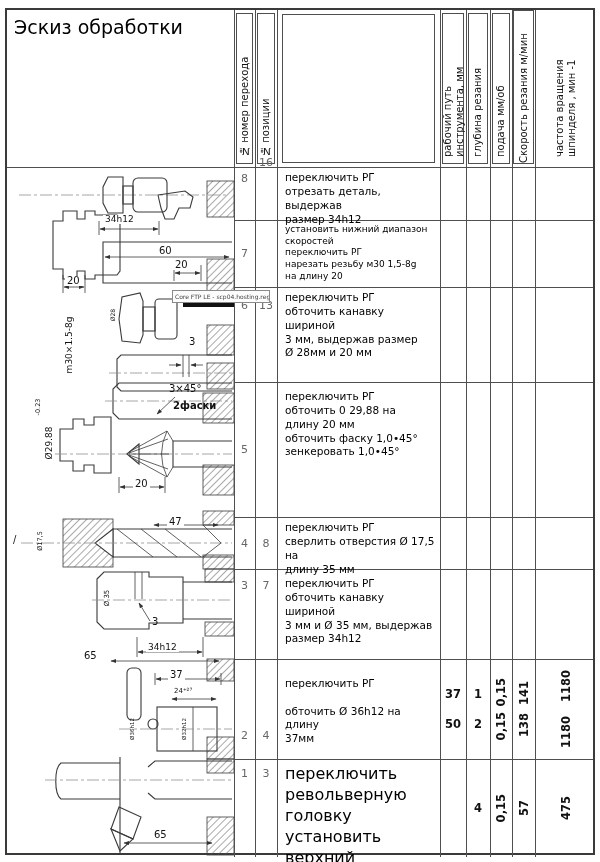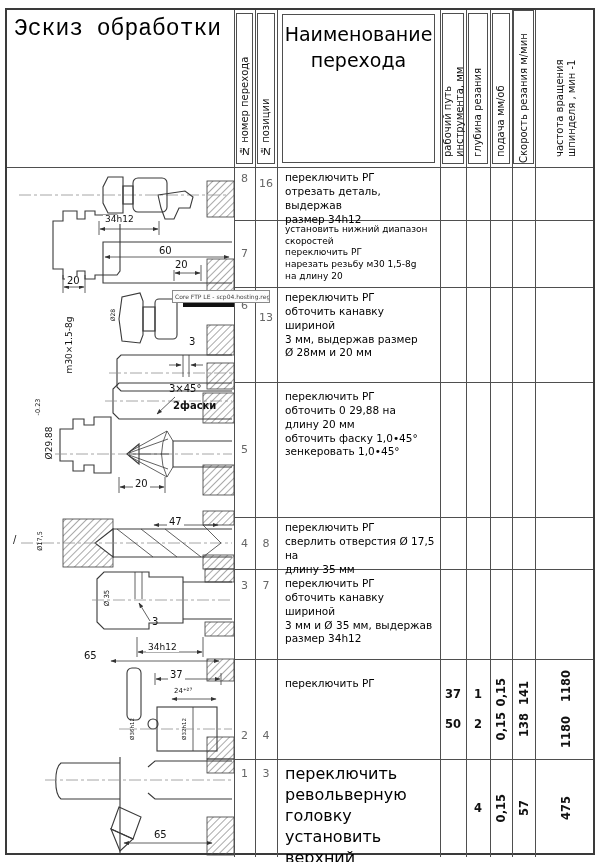--- a/index.html
+++ b/index.html
@@ -6,21 +6,21 @@
   body { background:#e8e8e8; font-family:"DejaVu Sans", sans-serif; }
   .page { position:relative; width:600px; height:862px; background:#fff; margin:0 auto; overflow:hidden; color:#1b1b1b; }
   .tbl { position:absolute; left:5px; top:8px; width:590px; height:847px; border:2px solid #3a3a3a; }
   .vl { position:absolute; top:0; width:1px; height:847px; background:#4f4f4f; }
   .hl { position:absolute; height:1px; background:#4f4f4f; }
   .cell { position:absolute; }
   .hbox { position:absolute; inset:3px 2px 3px 2px; border:1px solid #4f4f4f; }
   .vtext { writing-mode:vertical-rl; transform:rotate(180deg); white-space:pre-line; font-size:10px; line-height:1.15; color:#111; }
   .hcell { display:flex; justify-content:center; align-items:flex-start; }
   .hcell .vtext { padding-top:10px; height:100%; }
-  .title { position:absolute; left:14px; top:16px; font-size:23px; color:#000;font-family:Liberation Mono, monospace; }
+  .title { position:absolute; left:14px; top:16px; font-size:19px; color:#000; }
   .namehdr { width:100%; text-align:center; font-size:19px; line-height:1.35; padding-top:12px; white-space:pre-line; color:#000; }
   .numcell { display:flex; justify-content:center; font-size:11px; color:#666; }
   .num-top { align-items:flex-start; padding-top:5px; }
   .num-mid { align-items:center; }
   .num-low { align-items:center; padding-top:52px; }
   .namecell { font-size:10.5px; line-height:1.32; padding:4px 2px 0 7px; white-space:pre-line; color:#000; }
   .namecell.small { font-size:9px; line-height:1.3; }
   .valcell { display:flex; flex-direction:column; justify-content:center; align-items:center; font-size:11.5px; font-weight:600; color:#111; gap:16px; }
   .vval { writing-mode:vertical-rl; transform:rotate(180deg); }
   .sketch { position:absolute; left:0; top:157px; width:227px; height:690px; }
@@ -63,22 +63,20 @@
     <div class="cell hcell" style="left:227px;top:0;width:21px;height:157px">
       <div class="hbox"></div>
       <div class="vtext">№  номер перехода</div>
     </div>
     <div class="cell hcell" style="left:248px;top:0;width:22px;height:157px">
       <div class="hbox"></div>
       <div class="vtext">№  позиции</div>
     </div>
     <div class="cell" style="left:270px;top:0;width:163px;height:157px">
       <div class="hbox" style="inset:4px 5px 4px 5px"></div>
-      <div class="namehdr">Наименование
-перехода</div>
     </div>
     <div class="cell hcell" style="left:433px;top:0;width:26px;height:157px">
       <div class="hbox"></div>
       <div class="vtext">рабочий путь
 инструмента, мм</div>
     </div>
     <div class="cell hcell" style="left:459px;top:0;width:24px;height:157px">
       <div class="hbox"></div>
       <div class="vtext">глубина резания</div>
     </div>
@@ -89,25 +87,25 @@
     <div class="cell hcell" style="left:505px;top:0;width:23px;height:157px">
       <div class="hbox" style="inset:0 1px 3px 1px"></div>
       <div class="vtext" style="padding-top:4px">Скорость резания м/мин</div>
     </div>
     <div class="cell hcell" style="left:528px;top:0;width:61px;height:157px">
       <div class="vtext">частота вращения
 шпинделя , мин  -1</div>
     </div>
 
     <div class="cell numcell num-top" style="left:227px;top:157px;width:21px;height:53px">8</div>
-    <div class="cell numcell num-top" style="left:248px;top:162px;width:22px;height:53px">16</div>
+    <div class="cell numcell num-top" style="left:248px;top:141px;width:22px;height:53px">16</div>
     <div class="cell numcell num-mid" style="left:227px;top:210px;width:21px;height:67px">7</div>
     <div class="cell numcell num-mid" style="left:248px;top:210px;width:22px;height:67px"></div>
     <div class="cell numcell num-top" style="left:227px;top:277px;width:21px;height:95px;padding-top:12px">6</div>
-    <div class="cell numcell num-top" style="left:248px;top:277px;width:22px;height:95px;padding-top:24px">13</div>
+    <div class="cell numcell num-top" style="left:248px;top:277px;width:22px;height:95px;padding-top:12px">13</div>
     <div class="cell numcell num-mid" style="left:227px;top:372px;width:21px;height:135px">5</div>
     <div class="cell numcell num-mid" style="left:227px;top:507px;width:21px;height:52px">4</div>
     <div class="cell numcell num-mid" style="left:248px;top:507px;width:22px;height:52px">8</div>
     <div class="cell numcell num-top" style="left:227px;top:559px;width:21px;height:90px;padding-top:10px">3</div>
     <div class="cell numcell num-top" style="left:248px;top:559px;width:22px;height:90px;padding-top:10px">7</div>
     <div class="cell numcell num-low" style="left:227px;top:649px;width:21px;height:100px">2</div>
     <div class="cell numcell num-low" style="left:248px;top:649px;width:22px;height:100px">4</div>
     <div class="cell numcell num-top" style="left:227px;top:749px;width:21px;height:98px;padding-top:8px">1</div>
     <div class="cell numcell num-top" style="left:248px;top:749px;width:22px;height:98px;padding-top:8px">3</div>
 
@@ -130,20 +128,22 @@
 зенкеровать 1,0•45°</div>
     <div class="cell namecell" style="left:271px;top:507px;width:161px;height:52px">переключить РГ
 сверлить отверстия Ø 17,5 на
 длину 35 мм</div>
     <div class="cell namecell" style="left:271px;top:559px;width:161px;height:90px;padding-top:8px">переключить РГ
 обточить канавку шириной
 3 мм и Ø 35 мм, выдержав
 размер 34h12</div>
     <div class="cell namecell" style="left:271px;top:649px;width:161px;height:100px">
       <div style="white-space:pre-line">переключить РГ</div>
+      <div style="white-space:pre-line">обточить Ø 36h12 на длину
+37мм</div>
     </div>
     <div class="cell namecell" style="left:271px;top:749px;width:161px;height:98px;font-size:16px">переключить револьверную
 головку
 установить верхний
 диапазон
 скоростей
 подрезать торец начисто</div>
 
     <div class="cell valcell" style="left:433px;top:649px;width:26px;height:100px">
       <div>37</div>

